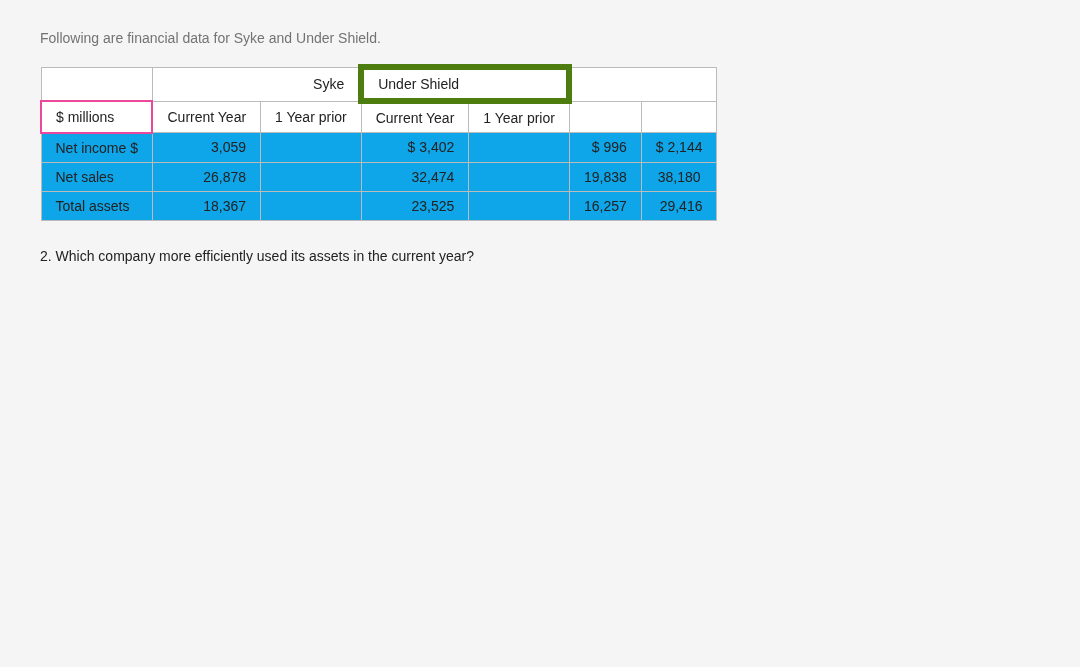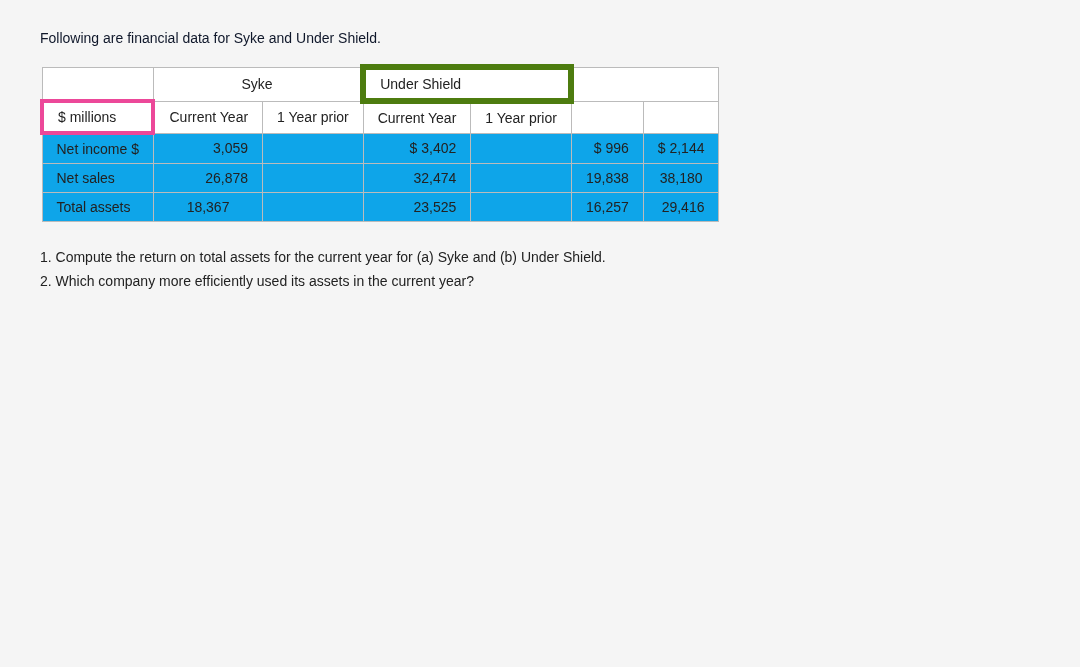--- a/index.html
+++ b/index.html
@@ -14,21 +14,21 @@
       font-size: 14px;
       color: #222;
       width: 1080px;
       min-height: 667px;
       padding: 30px 40px;
     }
 
     .intro-text {
       font-size: 14px;
       margin-bottom: 18px;
-      color: #0f172a;
+      color: #737373;
     }
 
     .financial-table {
       border-collapse: collapse;
       width: auto;
       margin-bottom: 24px;
     }
 
     .financial-table td, .financial-table th {
       border: 1px solid #bbb;
@@ -71,27 +71,27 @@
 </head>
 <body>
 
 <p class="intro-text">Following are financial data for Syke and Under Shield.</p>
 
 <table class="financial-table">
   <thead>
 
     <tr class="header-row-company">
       <th style="border:1px solid #bbb;"></th>
-      <th colspan="2" style="text-align:center; border:1px solid #bbb;">Syke</th>
+      <th colspan="2" style="text-align:right; border:1px solid #bbb;">Syke</th>
       <th colspan="2" style="text-align:left; border:6px solid #4d7c0f;">Under Shield</th>
       <th colspan="2" style="border:1px solid #bbb;"></th>
     </tr>
 
     <tr class="header-row-year">
-      <th style="border:4px solid #ec4899;">$ millions</th>
+      <th style="border:2px solid #ec4899;">$ millions</th>
       <th style="border:1px solid #bbb;">Current Year</th>
       <th style="border:1px solid #bbb;">1 Year prior</th>
       <th style="border:1px solid #bbb;">Current Year</th>
       <th style="border:1px solid #bbb;">1 Year prior</th>
       <th style="border:1px solid #bbb;"></th>
       <th style="border:1px solid #bbb;"></th>
     </tr>
   </thead>
   <tbody id="table-body">
   <tr>
@@ -107,26 +107,25 @@
         <td style="border-right: 1px solid rgb(187, 187, 187);">Net sales</td>
         <td style="text-align: right;">26,878</td>
         <td></td>
         <td style="text-align: right;">32,474</td>
         <td></td>
         <td style="text-align: right;">19,838</td>
         <td style="text-align: center;">38,180</td>
       </tr>
       <tr>
         <td style="border-right: 1px solid rgb(187, 187, 187);">Total assets</td>
-        <td style="text-align: center; margin-top: 36px;">18,367</td>
+        <td style="text-align: right; margin-top: 36px;">18,367</td>
         <td></td>
         <td style="text-align: right; padding-left: 48px;">23,525</td>
         <td></td>
         <td style="text-align: right;">16,257</td>
         <td style="text-align: right;">29,416</td>
       </tr>
     </tbody>
 </table>
 
 <div class="instructions">
-  <p>1. Compute the return on total assets for the current year for (a) Syke and (b) Under Shield.</p>
   <p>2. Which company more efficiently used its assets in the current year?</p>
 </div>
 
 </body></html>

